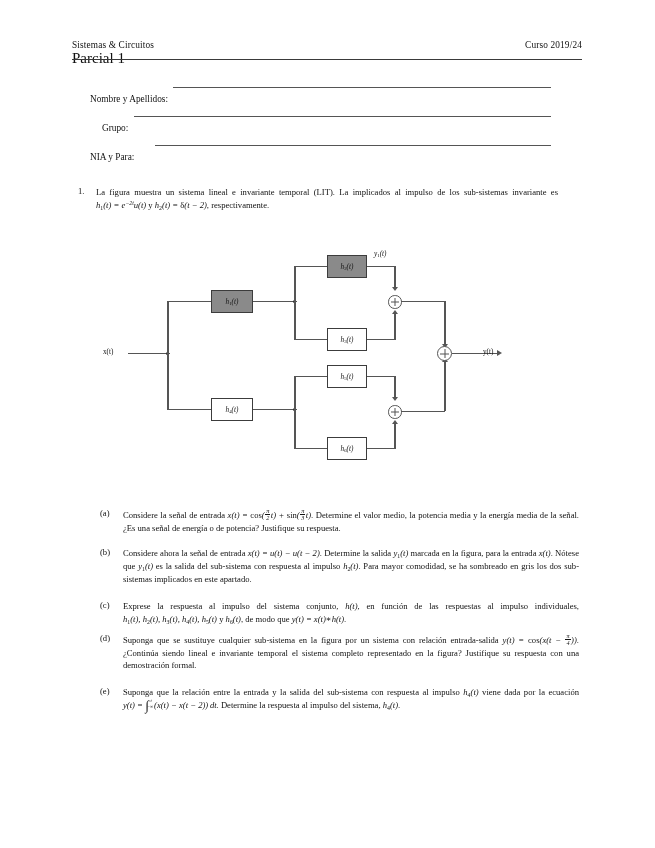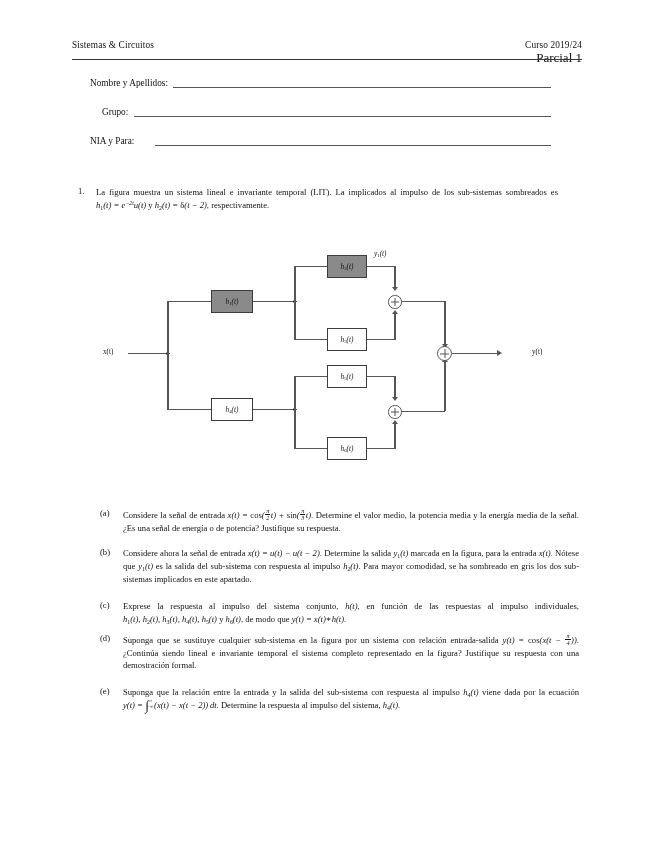--- a/index.html
+++ b/index.html
@@ -31,37 +31,37 @@
     width: 510px;
     height: 22px;
   }
   .header-row {
     display: flex;
     justify-content: space-between;
     align-items: baseline;
     font-size: 9.3px;
     letter-spacing: 0.15px;
   }
-  .header-center { position: absolute; left: 0; right: 0; text-align: right; font-size: 13px; }
+  .header-center { position: absolute; left: 0; right: 0; text-align: left; font-size: 15px; }
   .header-rule {
     position: absolute;
     left: 72px;
     top: 59px;
     width: 510px;
     height: 0;
     border-top: 0.8px solid #3a3a3a;
   }
 
   
   .field {
     position: absolute;
     font-size: 9.3px;
     white-space: nowrap;
   }
-  .field-label { display: inline-block; }
+  .field-label { display: inline-block; margin-top: 16px; }
   .field-rule {
     position: absolute;
     height: 0;
     border-top: 0.9px solid #555555;
   }
 
   
   .prob-num {
     position: absolute;
     left: 78px;
@@ -236,21 +236,21 @@
   <div class="field-rule" style="left:134px; top:116px; width:417px;"></div>
 
   <div class="field" style="left:90px; top:136px;">
     <span class="field-label">NIA y Para:</span>
   </div>
   <div class="field-rule" style="left:155px; top:145px; width:396px;"></div>
 
   <div class="prob-num">1.</div>
   <div class="prob-body">
     <span>La figura muestra un sistema lineal e invariante temporal (LIT). La implicados al impulso de</span>
-    <span>los sub-sistemas sombreados es </span><span class="math"><i>h</i><sub>1</sub>(<i>t</i>)&nbsp;=&nbsp;<i>e</i><sup>−2<i>t</i></sup><i>u</i>(<i>t</i>)</span><span> y </span><span class="math"><i>h</i><sub>2</sub>(<i>t</i>)&nbsp;=&nbsp;<span class="up">δ</span>(<i>t</i>&nbsp;−&nbsp;2)</span><span>, respectivamente.</span>
+    <span>los sub-sistemas invariante es </span><span class="math"><i>h</i><sub>1</sub>(<i>t</i>)&nbsp;=&nbsp;<i>e</i><sup>−2<i>t</i></sup><i>u</i>(<i>t</i>)</span><span> y </span><span class="math"><i>h</i><sub>2</sub>(<i>t</i>)&nbsp;=&nbsp;<span class="up">δ</span>(<i>t</i>&nbsp;−&nbsp;2)</span><span>, respectivamente.</span>
   </div>
 
   <div class="diagram">
 
     <div class="diag-label" style="left:103px; top:348px;">x(t)</div>
     <div class="wire h" style="left:128px; top:353px; width:42px;"></div>
     <div class="node" style="left:166px; top:351.5px;"></div>
 
     <div class="wire v" style="left:167.4px; top:301px; height:109px;"></div>
 
@@ -311,21 +311,21 @@
     <div class="wire h" style="left:401px; top:411px; width:44px;"></div>
 
     <div class="wire v" style="left:444.4px; top:301px; height:46px;"></div>
     <div class="arrow down" style="left:442px; top:344px;"></div>
     <div class="wire v" style="left:444.4px; top:362px; height:49px;"></div>
     <div class="arrow up" style="left:442px; top:358px;"></div>
     <div class="adder" style="left:437px; top:346px; width:15px; height:15px;"></div>
 
     <div class="wire h" style="left:452px; top:353px; width:48px;"></div>
     <div class="arrow" style="left:497px; top:350px;"></div>
-    <div class="diag-label" style="left:532px; top:348px;">y(t)</div>
+    <div class="diag-label" style="left:483px; top:348px;">y(t)</div>
   </div>
 
   <div class="item" style="left:100px; top:508px; width:479px;">
     <span class="item-tag">(a)</span>
     <span class="item-text"><span>Considere la señal de entrada </span><span class="math"><i>x</i>(<i>t</i>)&nbsp;=&nbsp;<span class="up">cos</span>(<span class="frac"><span class="num">π</span><span class="den">2</span></span><i>t</i>)&nbsp;+&nbsp;<span class="up">sin</span>(<span class="frac"><span class="num">π</span><span class="den">3</span></span><i>t</i>)</span><span>. Determine el valor medio, la potencia media y la energía media de la señal. ¿Es una señal de energía o de potencia? Justifique su respuesta.</span></span>
   </div>
 
   <div class="item" style="left:100px; top:547px; width:479px;">
     <span class="item-tag">(b)</span>
     <span class="item-text"><span>Considere ahora la señal de entrada </span><span class="math"><i>x</i>(<i>t</i>)&nbsp;=&nbsp;<i>u</i>(<i>t</i>)&nbsp;−&nbsp;<i>u</i>(<i>t</i>&nbsp;−&nbsp;2)</span><span>. Determine la salida </span><span class="math"><i>y</i><sub>1</sub>(<i>t</i>)</span><span> marcada en la figura, para la entrada </span><span class="math"><i>x</i>(<i>t</i>)</span><span>. Nótese que </span><span class="math"><i>y</i><sub>1</sub>(<i>t</i>)</span><span> es la salida del sub-sistema con respuesta al impulso </span><span class="math"><i>h</i><sub>2</sub>(<i>t</i>)</span><span>. Para mayor comodidad, se ha sombreado en gris los dos sub-sistemas implicados en este apartado.</span></span>

